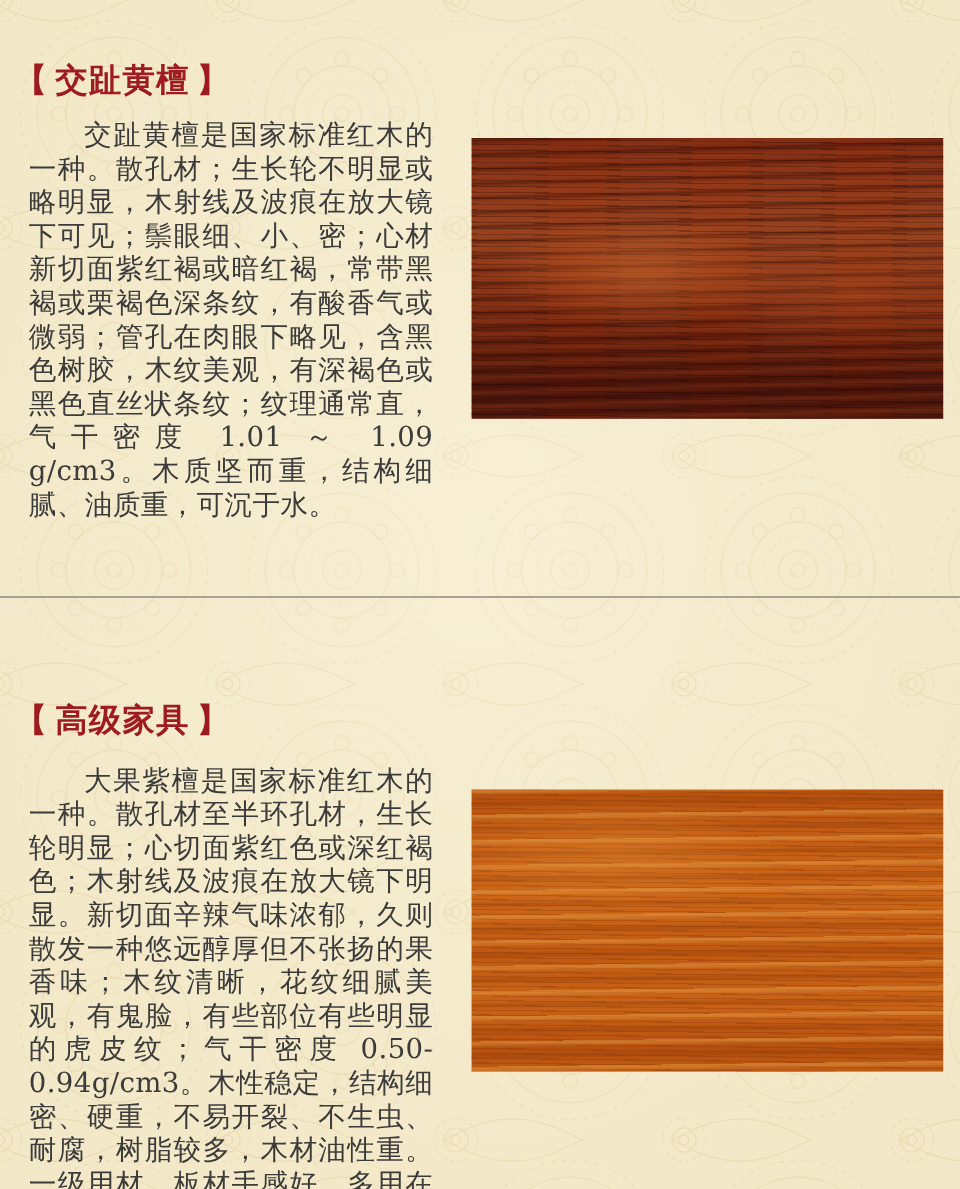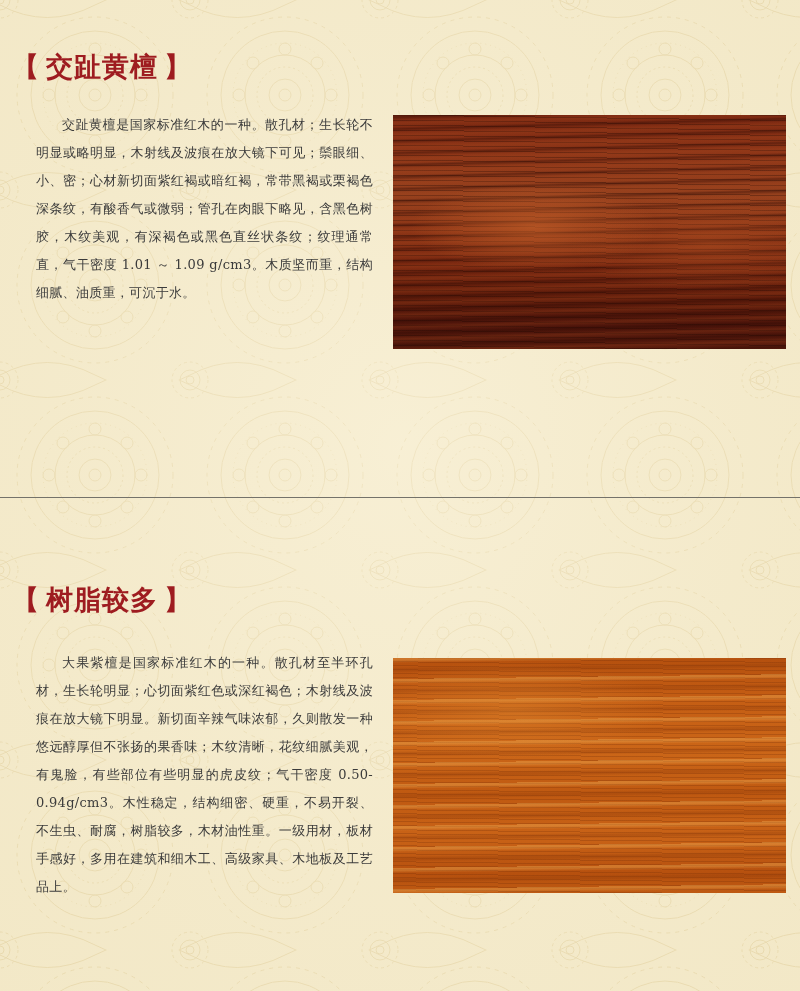--- a/index.html
+++ b/index.html
@@ -23,23 +23,23 @@
     white-space:nowrap;
     z-index:1;
     font-family:Liberation Serif, serif;
   }
   .section-title .title-text{margin:0 6px;}
   .title-1{left:12px;top:50px;}
   .title-2{left:12px;top:583px;}
 
   .body-text{
     position:absolute;
-    margin:12px;
+    margin:0;
     width:337px;
-    font-size:13px;
+    font-size:23px;
     line-height:28px;
     color:#3b3b3b;
     text-align:justify;
     text-justify:inter-character;
     text-indent:2em;
     letter-spacing:0.3px;
     z-index:1;
   }
   .body-1{left:24px;top:99px;}
   .body-2{left:24px;top:637px;}
@@ -131,19 +131,19 @@
       <span class="bracket">【</span><span class="title-text">交趾黄檀</span><span class="bracket">】</span>
     </h2>
     <p class="body-text body-1">交趾黄檀是国家标准红木的一种。散孔材；生长轮不明显或略明显，木射线及波痕在放大镜下可见；鬃眼细、小、密；心材新切面紫红褐或暗红褐，常带黑褐或栗褐色深条纹，有酸香气或微弱；管孔在肉眼下略见，含黑色树胶，木纹美观，有深褐色或黑色直丝状条纹；纹理通常直，气干密度 1.01 ～ 1.09 g/cm3。木质坚而重，结构细腻、油质重，可沉于水。</p>
     <div class="wood-image wood-1"></div>
   </section>
 
   <div class="divider"></div>
 
   <section>
     <h2 class="section-title title-2">
-      <span class="bracket">【</span><span class="title-text">树脂较多</span><span class="bracket">】</span>
+      <span class="bracket">【</span><span class="title-text">高级家具</span><span class="bracket">】</span>
     </h2>
     <p class="body-text body-2">大果紫檀是国家标准红木的一种。散孔材至半环孔材，生长轮明显；心切面紫红色或深红褐色；木射线及波痕在放大镜下明显。新切面辛辣气味浓郁，久则散发一种悠远醇厚但不张扬的果香味；木纹清晰，花纹细腻美观，有鬼脸，有些部位有些明显的虎皮纹；气干密度 0.50-0.94g/cm3。木性稳定，结构细密、硬重，不易开裂、不生虫、耐腐，树脂较多，木材油性重。一级用材，板材手感好，多用在建筑和细木工、高级家具、木地板及工艺品上。</p>
     <div class="wood-image wood-2"></div>
   </section>
 
 </div>
 
 </body></html>

